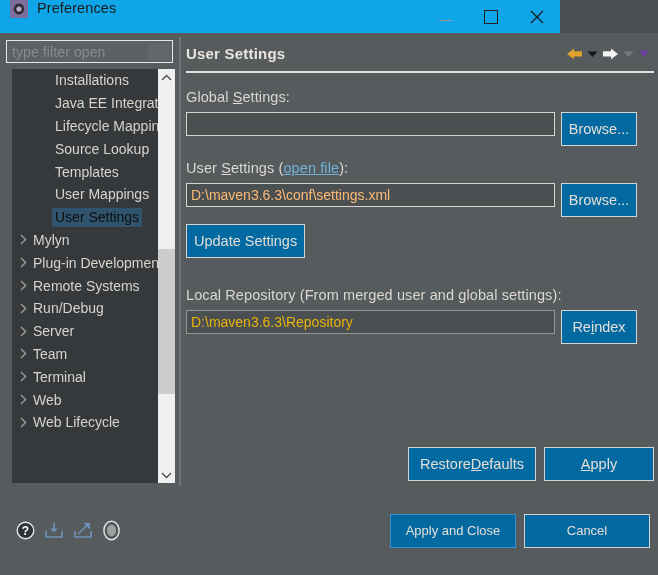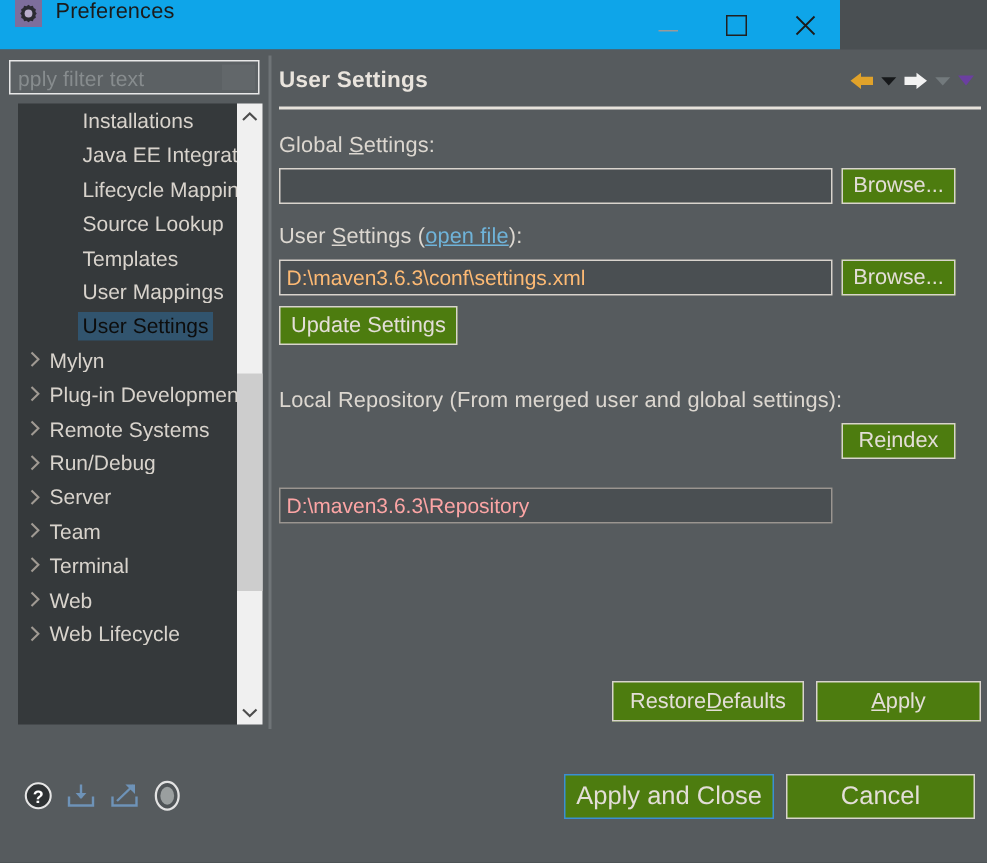--- a/index.html
+++ b/index.html
@@ -214,31 +214,30 @@
     border: 1.5px solid #d9d4cd;
     box-sizing: border-box;
     display: flex; align-items: center;
     font-size: 14px;
     color: #fdba74;
     padding-left: 4px;
     overflow: hidden; white-space: nowrap;
   }
   .textfield.disabled {
     border-color: #9a9590;
-    color: #fca5a5;
-    margin-top: 43px;
+    color: #eab308;
   }
   .btn {
-    background: #4d7c0f;
+    background: #0369a1;
     border: 1.5px solid #d9d4cd;
     box-sizing: border-box;
     color: #e3ded7;
     font-size: 14.5px;
     display: inline-flex; align-items: center; justify-content: center;
-    padding: 1px 7px;
+    padding: 16px 7px;
     white-space: nowrap;
   }
   .btn u { text-decoration: underline; }
   .btn.focus { border-color: #3a8fd4; }
 
   
   .rp-footer {
     position: absolute; left: 0; bottom: 12px;
     width: 468px;
     display: flex; justify-content: flex-end; gap: 8px;
@@ -262,21 +261,21 @@
     display: flex; align-items: center; gap: 9px;
     padding-left: 16px;
   }
   .bb-icons > div { display: flex; align-items: center; justify-content: center; }
   .bb-icons svg { display: block; }
   .bb-buttons {
     margin-left: auto;
     display: flex; gap: 8px;
     padding-right: 8px;
   }
-  .bb-buttons .btn { height: 30px; min-width: 126px; font-size: 17px; }
+  .bb-buttons .btn { height: 30px; min-width: 126px; font-size: 13px; }
 </style>
 </head>
 <body>
 
 <div id="app">
 
   <div class="titlebar">
     <div class="app-icon">
       <svg class="gear" viewBox="0 0 14 14" xmlns="http://www.w3.org/2000/svg">
         <path d="M7 1.2 L8.3 2.1 L9.9 1.9 L10.5 3.4 L11.9 4.2 L11.6 5.8 L12.5 7 L11.6 8.2 L11.9 9.8 L10.5 10.6 L9.9 12.1 L8.3 11.9 L7 12.8 L5.7 11.9 L4.1 12.1 L3.5 10.6 L2.1 9.8 L2.4 8.2 L1.5 7 L2.4 5.8 L2.1 4.2 L3.5 3.4 L4.1 1.9 L5.7 2.1 Z" fill="#2b2b33"></path>
@@ -297,21 +296,21 @@
         </svg>
       </div>
     </div>
   </div>
 
   <div class="body">
 
     <div class="leftpane">
 
       <div class="filterbox">
-        <span class="ph">pply filter text</span>
+        <span class="ph">type filter open</span>
         <div class="fb-right"></div>
       </div>
 
       <div class="treewrap">
 
         <div class="treelist" id="treelist">
             <div class="trow indent">
               <span class="tlabel">Installations</span>
             </div>
             <div class="trow indent">

